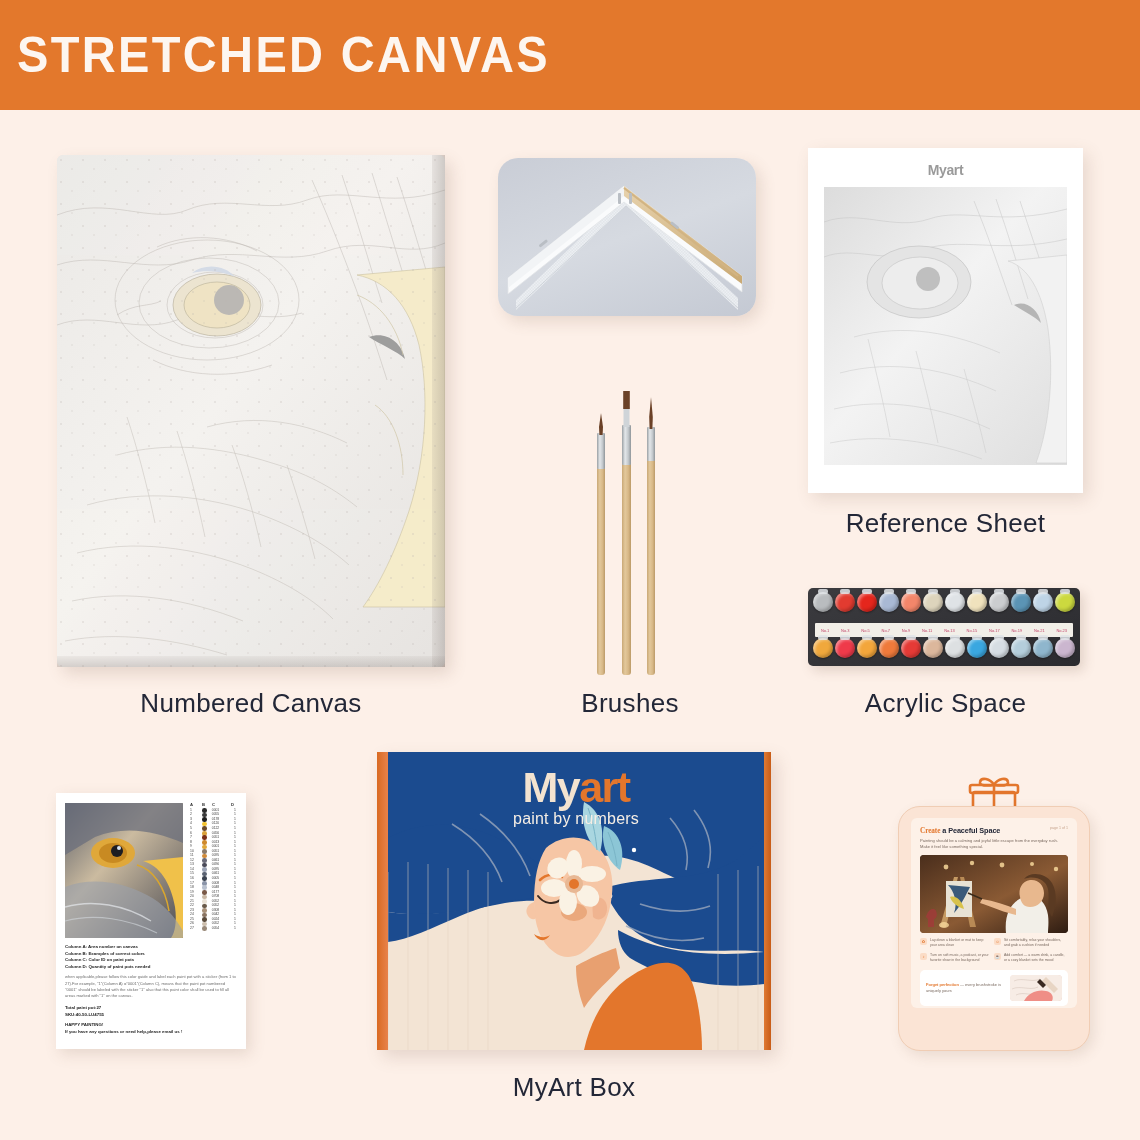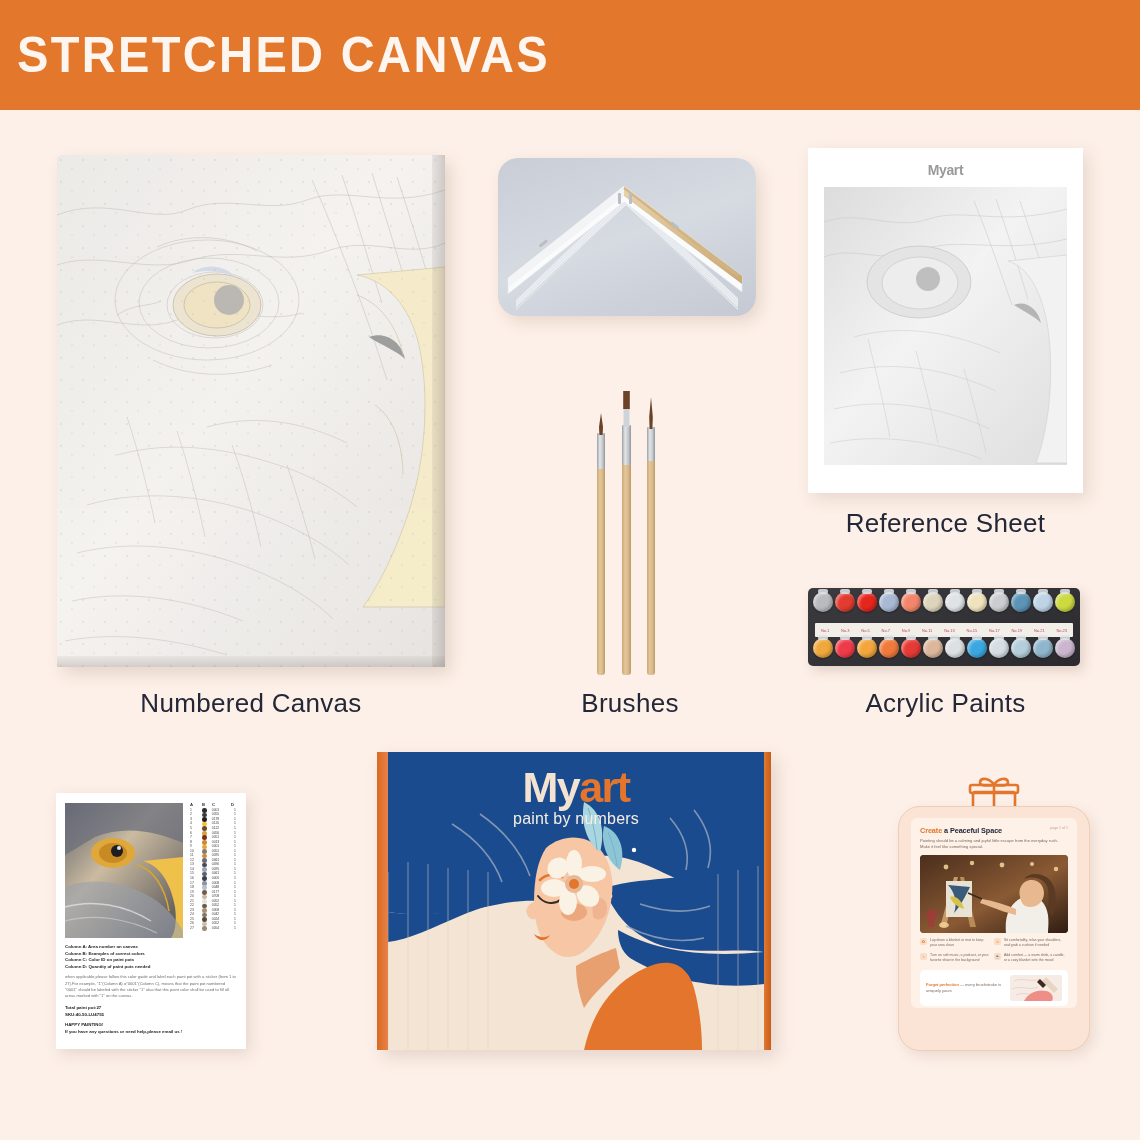--- a/index.html
+++ b/index.html
@@ -133,21 +133,21 @@
 
   
   .pdf-wrap { position: absolute; left: 898px; top: 776px; width: 192px; height: 275px; }
   .pdf-gift { position:absolute; left:50%; top:0; transform:translateX(-50%); }
   .pdf-outer { position:absolute; left:0; top:30px; width:192px; height:245px;
     background:#fbe4d5; border-radius: 22px; border:1px solid #f0cdb4;
     box-shadow: 4px 5px 13px rgba(120,90,70,.14); }
   .pdf-inner { position:absolute; left:13px; top:42px; width:166px; height:190px;
     background:#fdf1e8; border-radius:6px; padding:8px 9px; }
   .pdf-title { font-size:7.3px; font-weight:700; color:#232737; letter-spacing:-.1px; }
-  .pdf-title b { color:#e3762c; }
+  .pdf-title b { color:#e3762c;font-family:Liberation Serif, serif; }
   .pdf-page { float:right; font-size:3.6px; color:#c8a58e; font-weight:400; }
   .pdf-sub { font-size:4.1px; color:#7a6a60; line-height:1.5; margin-top:3px; }
   .pdf-photo { margin-top:5px; width:100%; height:78px; border-radius:4px; overflow:hidden;
     background: linear-gradient(150deg,#3a2418,#7a4a2c 45%,#2e1c12); position:relative; }
   .pdf-tips { display:flex; flex-wrap:wrap; margin-top:5px; }
   .pdf-tip { width:50%; display:flex; gap:3px; margin-bottom:5px; padding-right:3px; }
   .tip-ico { width:7px; height:7px; border-radius:2px; background:#fbdcc6; flex:none;
     display:flex; align-items:center; justify-content:center; font-size:4px; color:#e3762c; }
   .tip-tx { font-size:3.5px; color:#7a6a60; line-height:1.45; }
   .pdf-note { margin-top:1px; background:#fff; border-radius:5px; padding:5px 6px;
@@ -362,21 +362,21 @@
         <div class="pot" style="background: rgb(230, 58, 54);"></div>
         <div class="pot" style="background: rgb(220, 183, 156);"></div>
         <div class="pot" style="background: rgb(221, 224, 226);"></div>
         <div class="pot" style="background: rgb(58, 167, 224);"></div>
         <div class="pot" style="background: rgb(214, 221, 227);"></div>
         <div class="pot" style="background: rgb(180, 206, 219);"></div>
         <div class="pot" style="background: rgb(143, 182, 205);"></div>
         <div class="pot" style="background: rgb(203, 182, 207);"></div>
       </div>
   </div>
-  <div class="caption" style="left:808px; top:688px; width:275px;">Acrylic Paints</div>
+  <div class="caption" style="left:808px; top:688px; width:275px;">Acrylic Space</div>
 
   <div class="color-card">
     <div class="cc-top">
       <div class="cc-photo">
         <svg width="118" height="135" viewBox="0 0 118 135" preserveAspectRatio="none">
           <defs>
             <linearGradient id="pg" x1="0" y1="0" x2="1" y2="1">
               <stop offset="0%" stop-color="#5c5f68"></stop>
                 <stop offset="40%" stop-color="#cbbba0"></stop>
               <stop offset="100%" stop-color="#4a4a52"></stop>
@@ -655,20 +655,21 @@
           <path d="M0 120 L0 298 M20 110 L20 298 M40 112 L40 298 M60 116 L60 298 M80 118 L80 298 M100 120 L100 298"></path>
           <path d="M330 122 L330 298 M350 118 L350 298 M370 114 L370 298"></path>
         </g>
       </svg>
       <div class="box-logo">
         <span class="logo-my">My</span><span class="logo-art">art</span>
       </div>
       <div class="box-sub">paint by numbers</div>
     </div>
   </div>
+  <div class="caption" style="left:377px; top:1072px; width:394px;">MyArt Box</div>
 
   <div class="pdf-wrap">
     <svg class="pdf-gift" width="58" height="44" viewBox="0 0 58 44">
       <g stroke="#e3762c" stroke-width="2.6" fill="none" stroke-linejoin="round">
         <rect x="8" y="16" width="42" height="26" rx="2"></rect>
         <rect x="5" y="9" width="48" height="8" rx="2"></rect>
         <line x1="29" y1="9" x2="29" y2="42"></line>
         <path d="M29 9 C25 2 16 1 15 6 C14 10 22 10 29 9Z"></path>
         <path d="M29 9 C33 2 42 1 43 6 C44 10 36 10 29 9Z"></path>
       </g>

